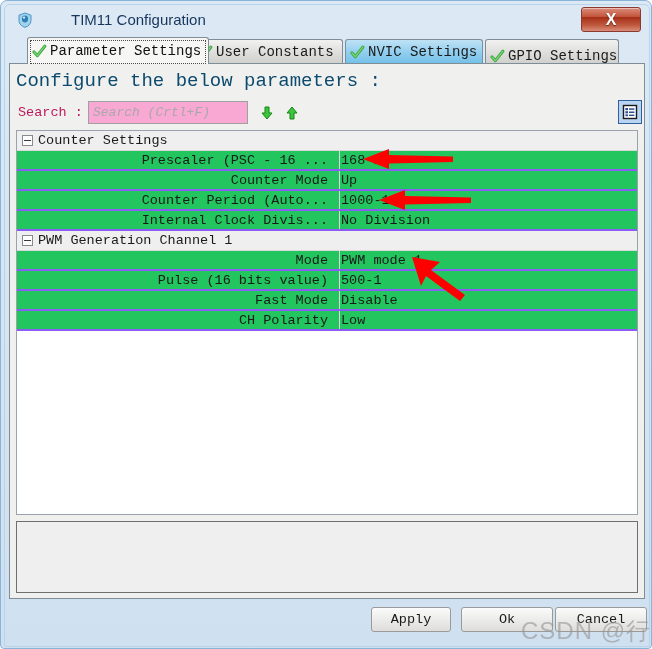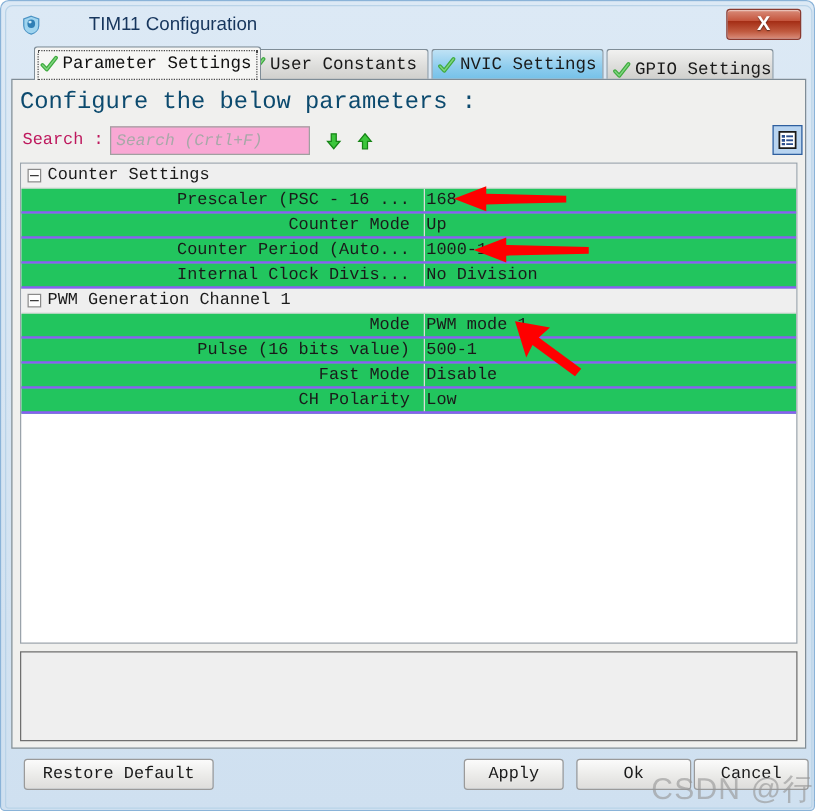--- a/index.html
+++ b/index.html
@@ -498,21 +498,20 @@
         <span class="cell-name">CH Polarity</span>
         <span class="cell-value">Low</span>
       </div>
 
     </div>
 
     <div id="desc-panel"></div>
   </div>
 
   <div id="footer">
-    <div class="dlg-button" id="btn-restore">Restore Default</div>
     <div class="dlg-button" id="btn-apply">Apply</div>
     <div class="dlg-button" id="btn-ok">Ok</div>
     <div class="dlg-button" id="btn-cancel">Cancel</div>
   </div>
 
   <svg id="annotations">
 
     <g>
       <path d="M362 158 L388 148 L388 154 L452 155.5 L452 161 L388 162.5 L388 168 Z" fill="#ff0000"></path>
     </g>

